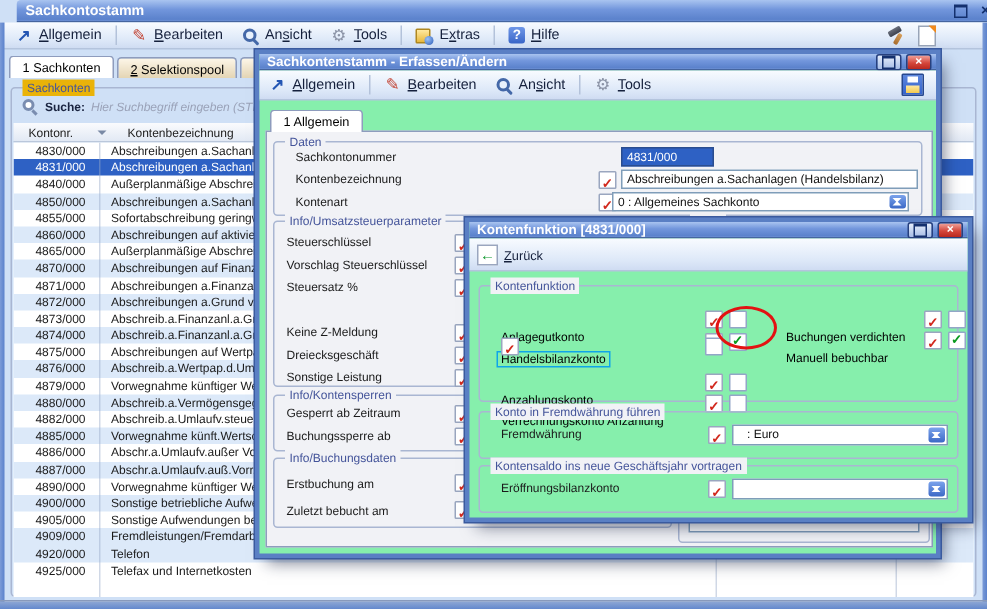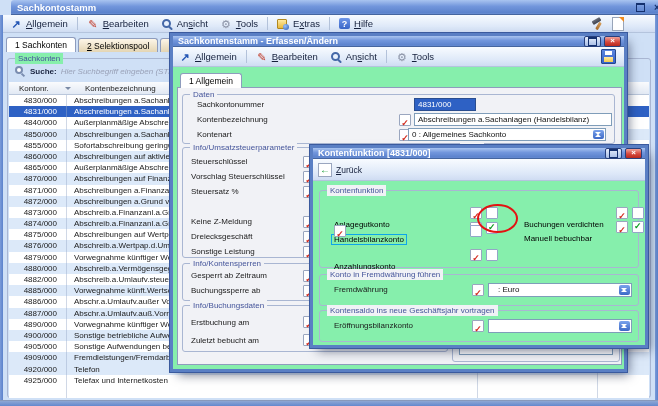--- a/index.html
+++ b/index.html
@@ -58,21 +58,21 @@
   .flag-icon::before{content:"✓";color:#d22a1e;font-size:9px;font-weight:bold;line-height:10px;}
   
   .cb{display:inline-block;width:10px;height:10px;background:#fff;border:1px solid #93a6c7;
       border-radius:1px;position:relative;box-sizing:content-box;}
   .cb.checked::before{content:"✓";position:absolute;left:1px;top:-1px;color:#0a9a1e;
       font-size:9px;font-weight:bold;}
   
   .grp{position:absolute;border:1px solid #a9b6d2;border-radius:3px;box-sizing:border-box;}
   .grp>.gl{position:absolute;top:-6px;left:7px;font-size:8px;color:#44549a;background:#f1f2f6;
       padding:0 3px;line-height:11px;white-space:nowrap;}
-  .grp.on-main>.gl{background:#86efac;}
+  .grp.on-main>.gl{background:#eab308;}
   
   #main-titlebar{left:11px;top:0;width:658px;height:15px;font-size:9.5px;border-radius:3px 3px 0 0;}
   #main-toolbar{left:0;top:15px;width:658px;height:18px;padding:0 4px;}
   .wborder{position:absolute;background:linear-gradient(90deg,#7b9bd8,#5b82cc);z-index:1;}
   #main-tabs{position:absolute;left:6px;top:37px;height:15px;display:flex;align-items:flex-end;z-index:2;}
   .tab{font-size:8.5px;padding:2px 8px 1px;border:1px solid #8e9cbd;border-bottom:none;
        border-radius:3px 3px 0 0;background:linear-gradient(#fdf6e8,#e4d5b4);margin-right:2px;white-space:nowrap;}
   .tab.active{background:#fff;padding-bottom:2px;}
   #search-row{position:absolute;left:14px;top:64px;height:14px;display:flex;align-items:center;
        font-size:8px;color:#1a2440;z-index:2;gap:4px;}
@@ -448,20 +448,25 @@
           </div>
           <div class="crow">
             <span class="ic flag-icon"></span>
             <span class="cb"></span>
           </div>
           <div class="crow">
             <span class="clbl">Anzahlungskonto</span>
             <span class="ic flag-icon"></span>
             <span class="cb"></span>
           </div>
+          <div class="crow">
+            <span class="clbl">Verrechnungskonto Anzahlung</span>
+            <span class="ic flag-icon"></span>
+            <span class="cb"></span>
+          </div>
         </div>
       <div id="checks-right" style="position:absolute;left:204px;top:5px;">
           <div class="crow rt">
             <span class="clbl">Buchungen verdichten</span>
             <span class="ic flag-icon"></span>
             <span class="cb"></span>
           </div>
           <div class="crow rt">
             <span class="clbl">Manuell bebuchbar</span>
             <span class="ic flag-icon"></span>

